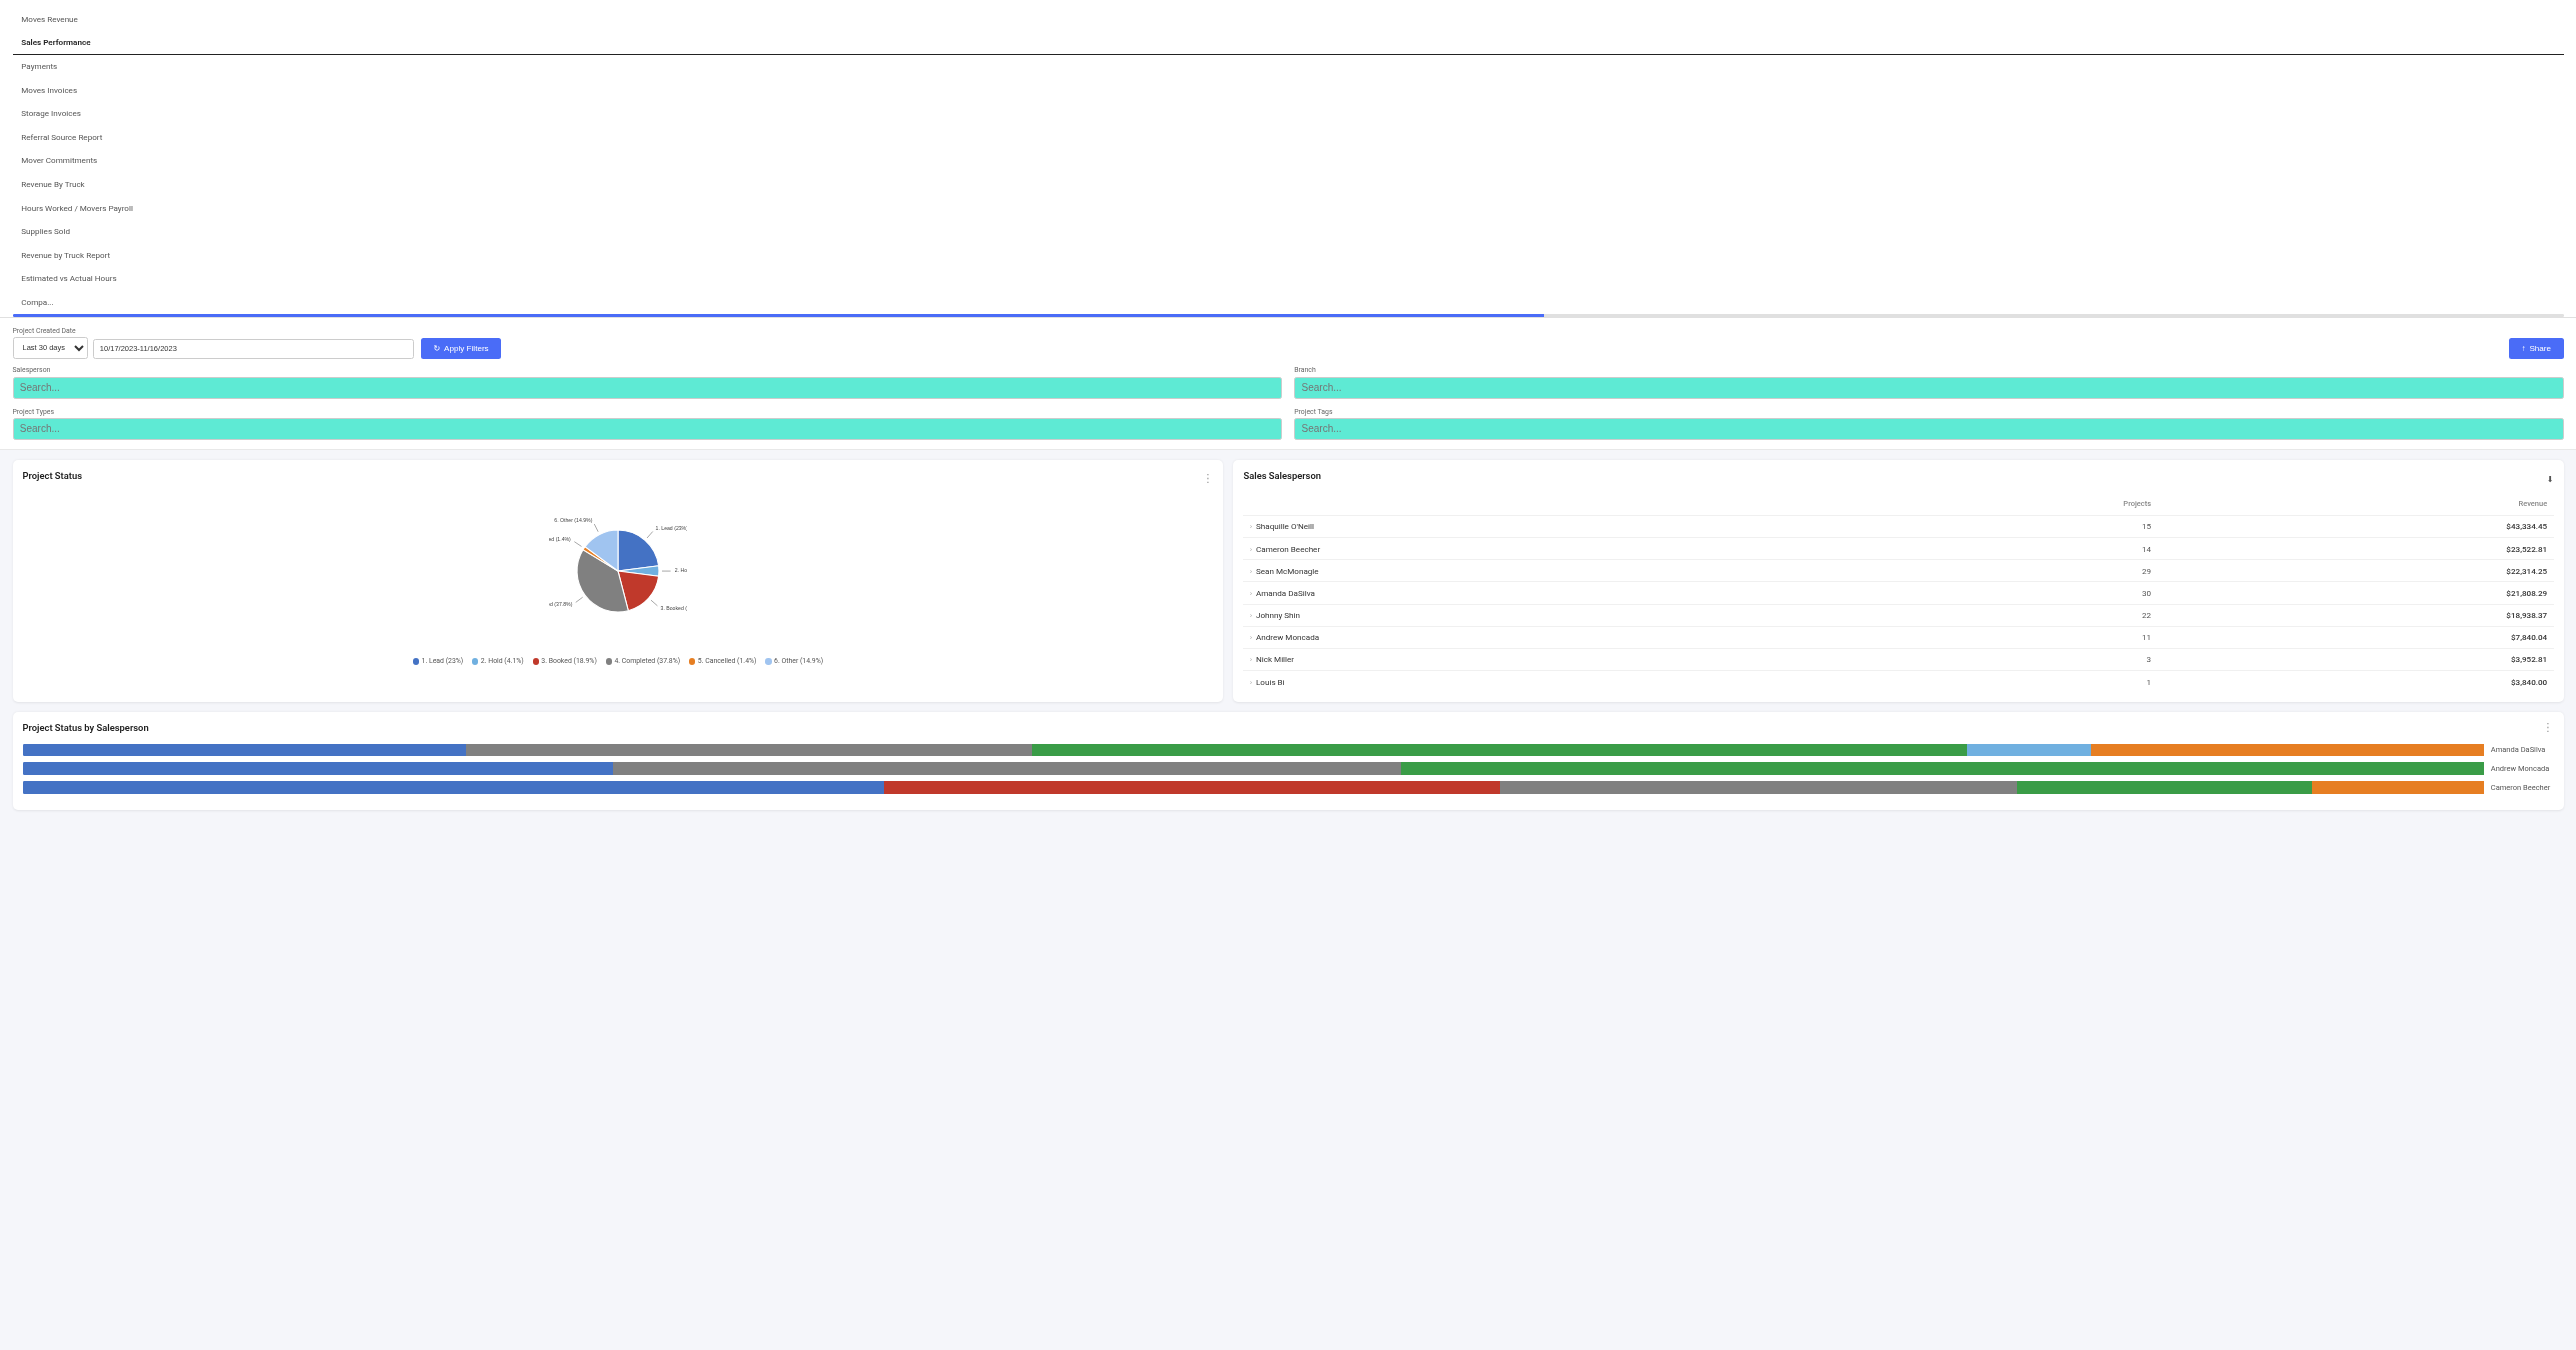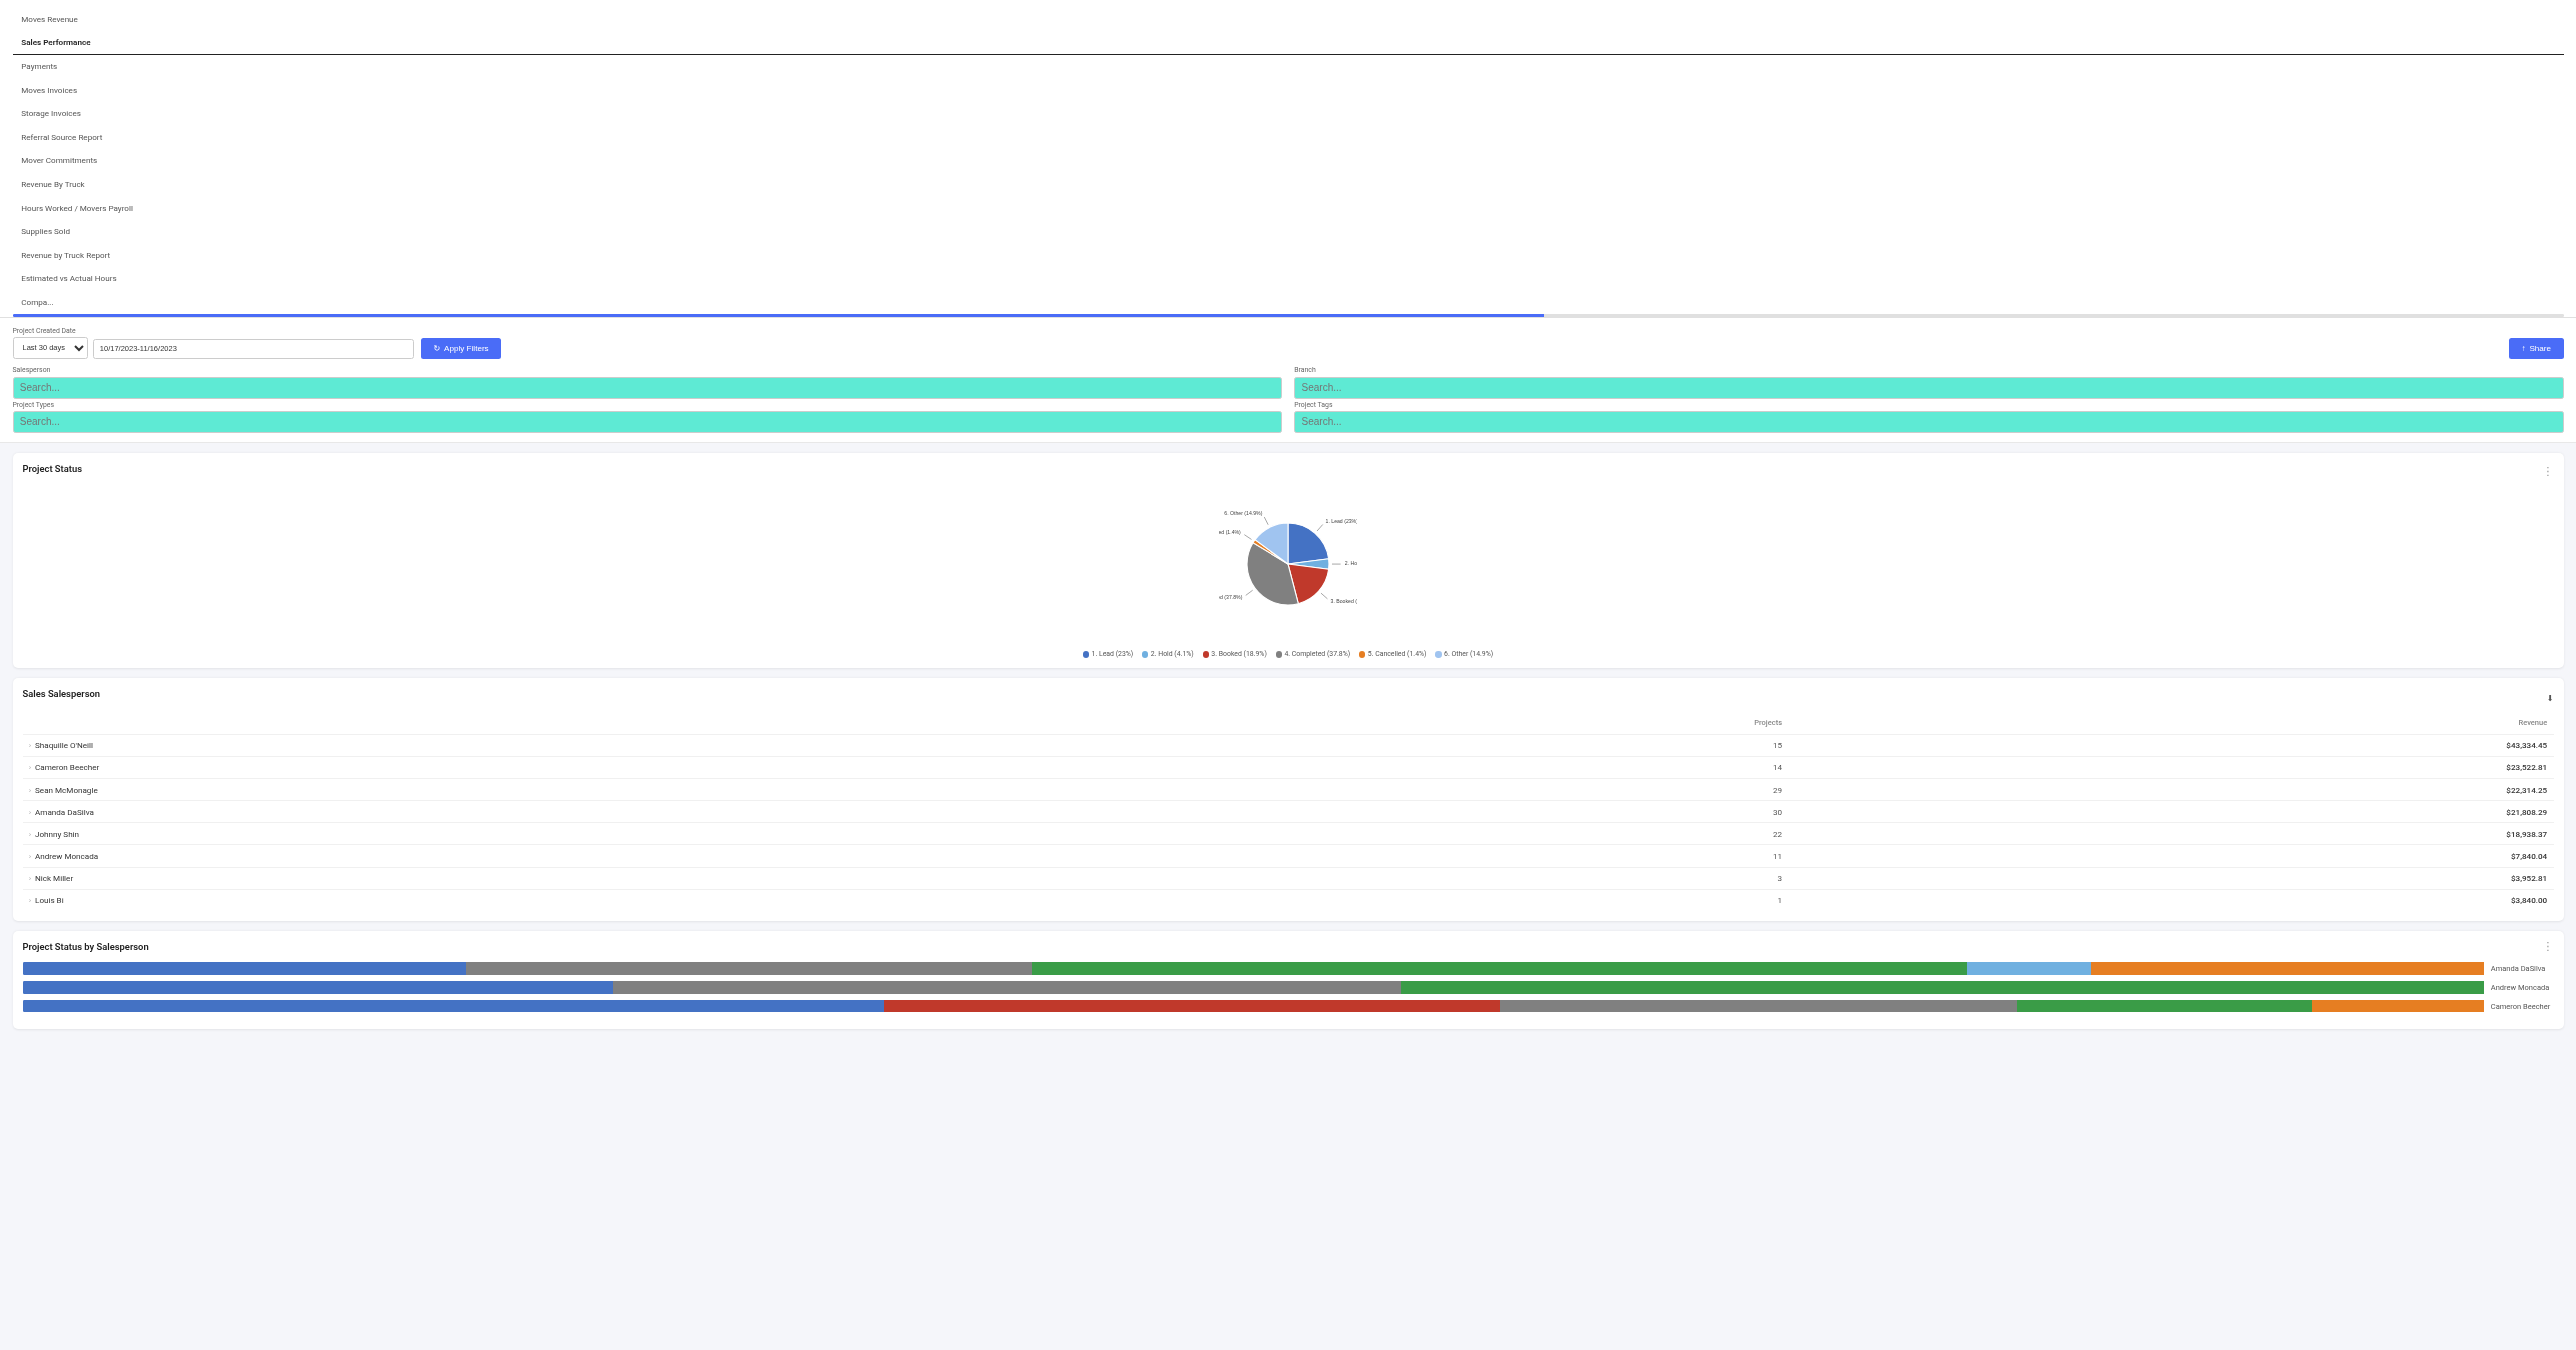--- a/index.html
+++ b/index.html
@@ -24,21 +24,21 @@
 
     .apply-btn { background: #4a6cf7; color: #fff; border: none; border-radius: 2.5px; padding: 5px 12.5px; font-size: 8.1px; cursor: pointer; display: flex; align-items: center; gap: 3.8px; white-space: nowrap; height: 21px; }
     .share-btn { background: #4a6cf7; color: #fff; border: none; border-radius: 2.5px; padding: 5px 12.5px; font-size: 8.1px; cursor: pointer; display: flex; align-items: center; gap: 3.8px; white-space: nowrap; height: 21px; margin-left: auto; }
 
     .filter-top-row { display: flex; align-items: flex-end; gap: 7.5px; }
     .filter-bottom-row { display: flex; gap: 12.5px; }
     .filter-half { flex: 1; }
 
     .content-area { padding: 10px 12.5px; display: flex; flex-direction: column; gap: 10px; }
 
-    .cards-row { display: flex; gap: 10px; flex-direction: column; }
+    .cards-row { display: flex; gap: 10px; }
 
     .card { background: #fff; border-radius: 5px; box-shadow: 0 0.6px 2.5px rgba(0,0,0,0.08); padding: 10px; }
     .card-title { font-size: 9.4px; font-weight: 600; color: #222; margin-bottom: 7.5px; }
     .card-header { display: flex; justify-content: space-between; align-items: center; margin-bottom: 7.5px; }
 
     .pie-card { flex: 1; min-width: 213px; }
     .leaderboard-card { flex: 1.1; }
 
     .pie-container { position: relative; width: 100%; display: flex; justify-content: center; align-items: center; padding: 6.3px 0 12.5px; }
 
@@ -127,21 +127,21 @@
     <div class="filter-half">
       <div class="filter-label">Salesperson</div>
       <input class="search-input" type="text" placeholder="Search..." style="">
     </div>
     <div class="filter-half">
       <div class="filter-label">Branch</div>
       <input class="search-input" type="text" placeholder="Search..." style="">
     </div>
   </div>
 
-  <div class="filter-bottom-row" style="margin-top:2px;">
+  <div class="filter-bottom-row" style="margin-top:9px;">
     <div class="filter-half">
       <div class="filter-label">Project Types</div>
       <input class="search-input" type="text" placeholder="Search..." style="">
     </div>
     <div class="filter-half">
       <div class="filter-label">Project Tags</div>
       <input class="search-input" type="text" placeholder="Search..." style="">
     </div>
   </div>
 </div>

